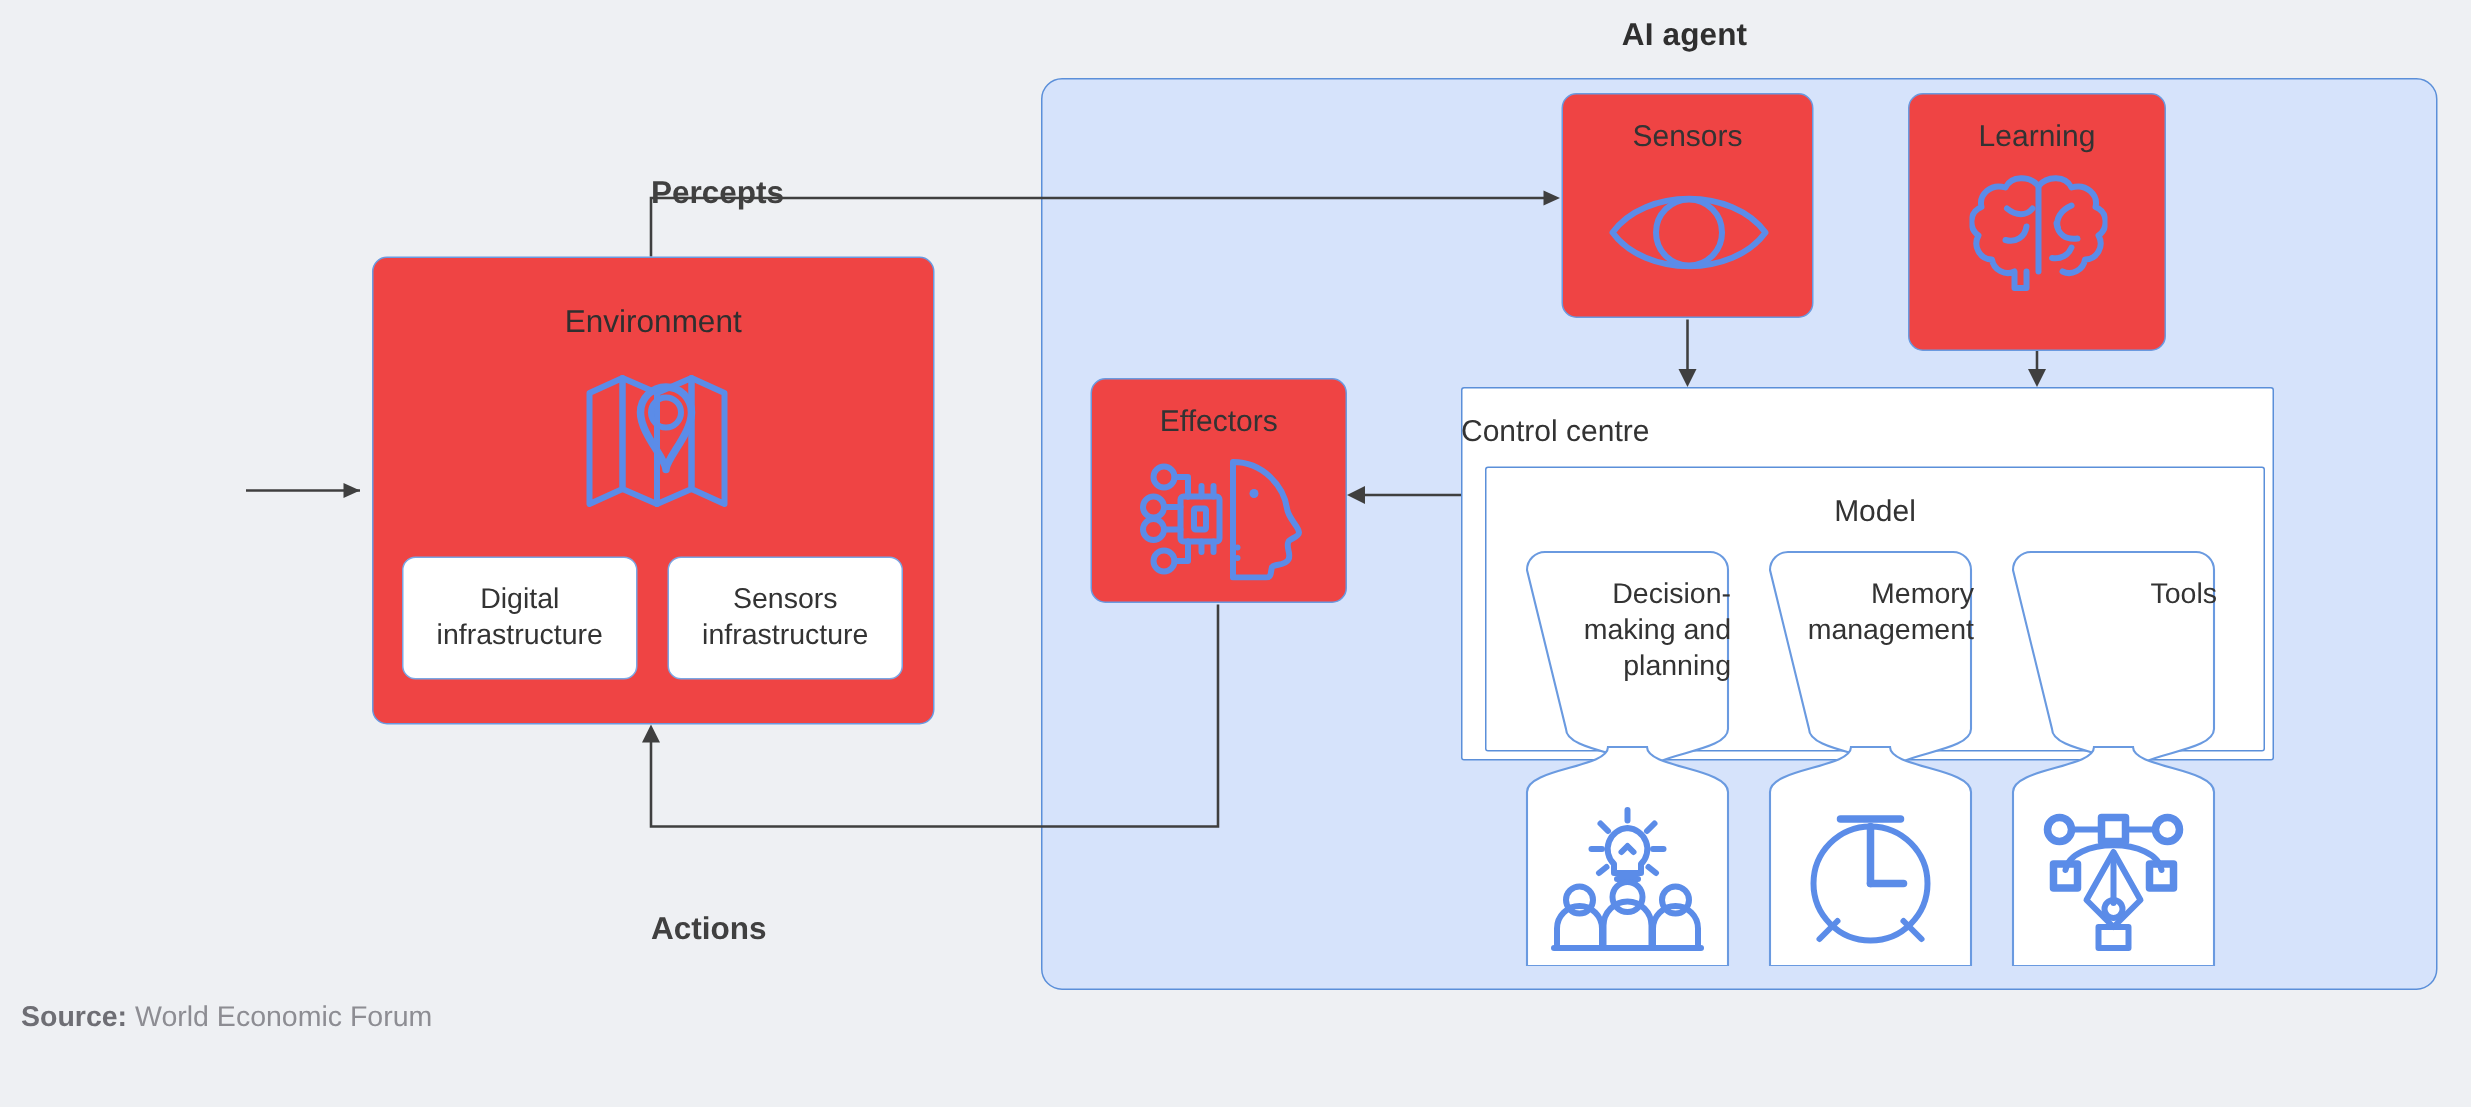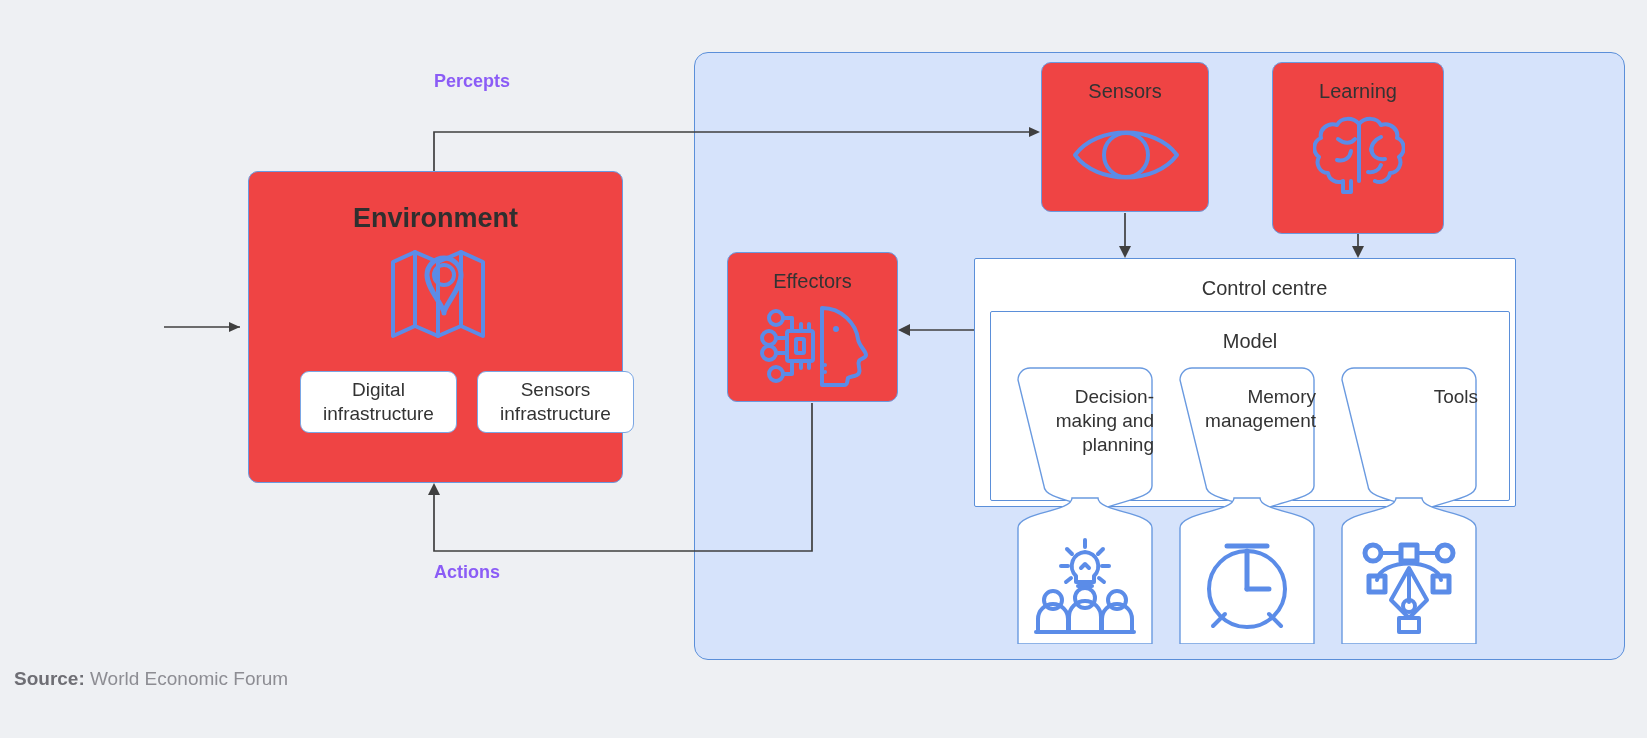--- a/index.html
+++ b/index.html
@@ -42,28 +42,28 @@
     font-size:20px;color:#333333;
     line-height:1.12;
   }
 
   
   .user-input{left:13px;top:243px;width:148px;height:168px;}
   .user-input .card-title{top:19px;}
 
   
   .environment{left:248px;top:171px;width:375px;height:312px;}
-  .environment .card-title{top:31px;font-weight:bold;font-size:27px;color:#2f2f2f;}
+  .environment .card-title{top:31px;font-weight:normal;font-size:21px;color:#2f2f2f;}
   .infra{
     position:absolute;
-    width:157px;height:62px;
+    width:157px;height:82px;
     background:#fff;border:1.3px solid #7aa6e4;border-radius:9px;
     box-sizing:border-box;
     display:flex;align-items:center;justify-content:center;
-    text-align:center;font-size:19px;color:#333;line-height:1.25;margin-left:32px;
+    text-align:center;font-size:19px;color:#333;line-height:1.25;
   }
   .infra-digital{left:19px;top:199px;}
   .infra-physical{left:196px;top:199px;}
 
   
   .sensors{left:1041px;top:62px;width:168px;height:150px;}
   .sensors .card-title{top:17px;}
   .learning{left:1272px;top:62px;width:172px;height:172px;}
   .learning .card-title{top:17px;}
 
@@ -71,21 +71,21 @@
   .effectors{left:727px;top:252px;width:171px;height:150px;}
   .effectors .card-title{top:17px;}
 
   
   .control-centre{
     left:974px;top:258px;width:542px;height:249px;
     background:#ffffff;border:1.6px solid #5b8fd9;border-radius:2px;
     box-sizing:border-box;
   }
   .control-title{
-    left:974px;top:277px;width:581px;text-align:center;
+    left:974px;top:277px;width:581px;text-align:left;
     font-size:20px;color:#333;
   }
   .model-box{
     left:990px;top:311px;width:520px;height:190px;
     border:1.6px solid #5b8fd9;border-radius:2px;
     box-sizing:border-box;
     background:transparent;
   }
   .model-title{
     left:990px;top:330px;width:520px;text-align:center;
@@ -110,36 +110,37 @@
   .ic-stroke-thin{stroke:#5b8ce8;fill:none;stroke-width:4;stroke-linecap:round;stroke-linejoin:round;}
   .ic-fill{fill:#5b8ce8;}
 
   
   .conn{position:absolute;left:0;top:0;width:1647px;height:738px;pointer-events:none;}
   .ln{stroke:#3f3f3f;stroke-width:1.7;fill:none;}
   .arw{fill:#3f3f3f;}
 
   
   .flow-label{
-    font-size:18px;font-weight:bold;color:#8b5cf6;
+    font-size:21px;font-weight:bold;color:#404040;margin-top:46px;
   }
   .lbl-percepts{left:434px;top:71px;}
   .lbl-actions{left:434px;top:562px;}
 
   
   .source{
     left:14px;top:668px;font-size:19px;color:#8d8d93;
   }
   .source b{color:#6e6e74;font-weight:bold;}
 </style>
 </head>
 <body>
 
 <div id="stage">
 
+  <div class="abs agent-title">AI agent</div>
   <div class="abs agent-panel"></div>
 
   <svg class="conn" viewBox="0 0 1647 738">
     <defs></defs>
 
     <g>
       <path class="ln" d="M164 327 L 240 327"></path>
       <polygon class="arw" points="240,327 229,322 229,332"></polygon>
     </g>
 

